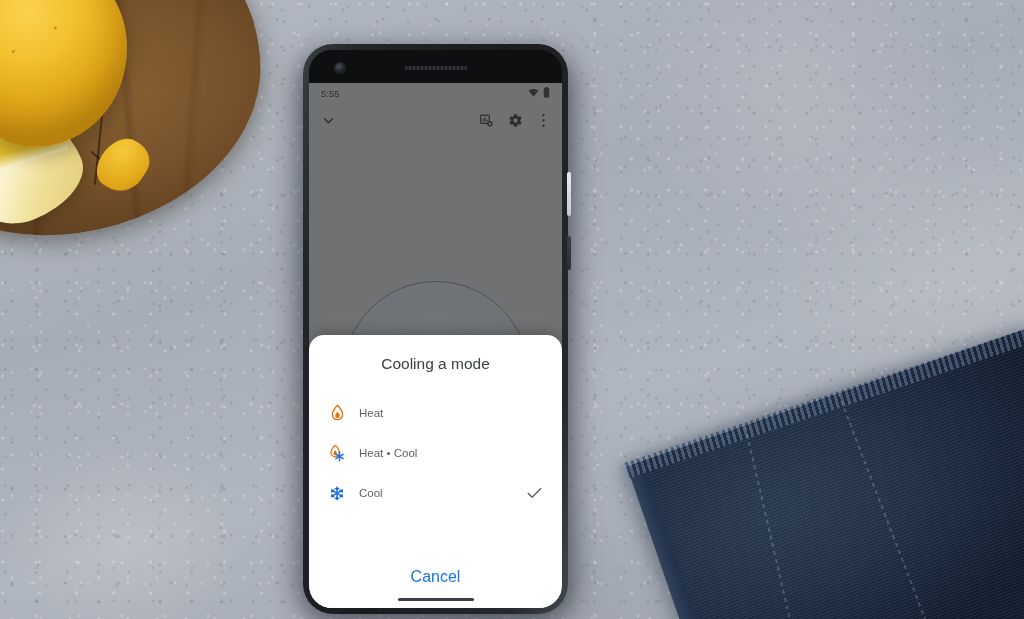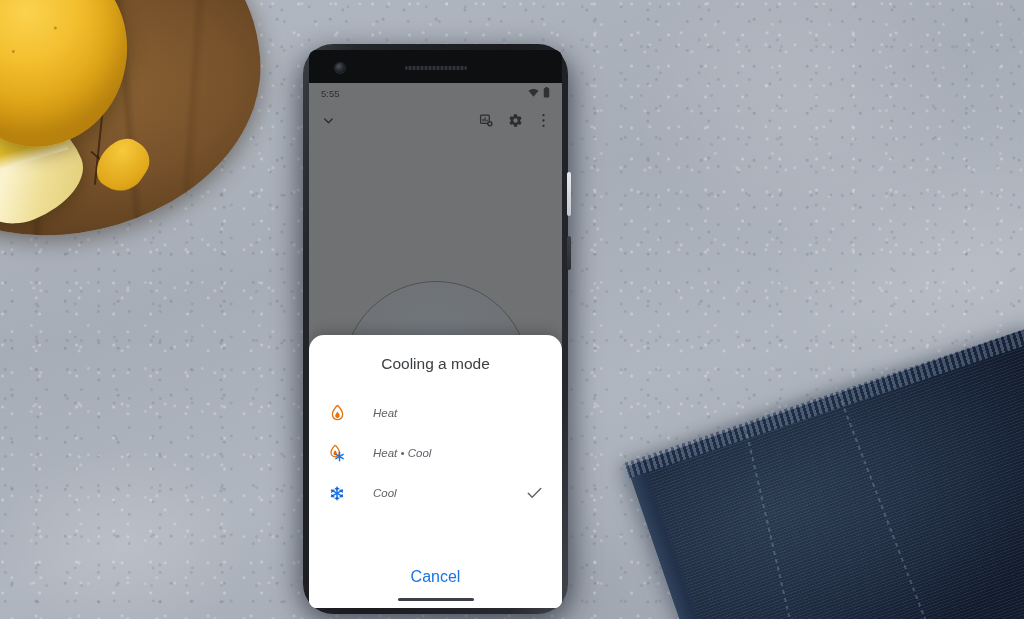--- a/index.html
+++ b/index.html
@@ -192,21 +192,21 @@
     left: 303px; top: 44px;
     width: 265px; height: 570px;
     border-radius: 30px;
     background: linear-gradient(104deg, #3a3d42 0%, #22252a 14%, #191b1f 50%, #26292e 86%, #43464c 100%);
     box-shadow: 0 10px 26px rgba(30,36,46,.45);
     overflow: visible;
   }
   .phone-inner {
     position: absolute;
     left: 6px; top: 6px; right: 6px; bottom: 6px;
-    border-radius: 8px;
+    border-radius: 23px;
     background: #0c0d0f;
     overflow: hidden;
   }
   .power-btn {
     position: absolute;
     right: -3px; top: 128px;
     width: 4px; height: 44px;
     border-radius: 2px;
     background: linear-gradient(180deg, #e9ebee, #c6cad0);
   }
@@ -341,25 +341,24 @@
     height: 40px;
     padding: 0 20px 0 17px;
     cursor: pointer;
   }
   .mode-ico {
     width: 22px; height: 22px;
     display: flex; align-items: center; justify-content: center;
     flex: 0 0 22px;
   }
   .mode-label {
-    margin-left: 25px;
+    margin-left: 11px;
     font-size: 11.5px;
     color: #5f6368;
     flex: 1;
-    font-style: italic;
   }
   .mode-check { width: 16px; height: 16px; display: flex; align-items: center; justify-content: center; }
 
   .sheet-cancel {
     margin-top: auto;
     text-align: center;
     padding-bottom: 22px;
   }
   .cancel-link {
     font-size: 16px;

